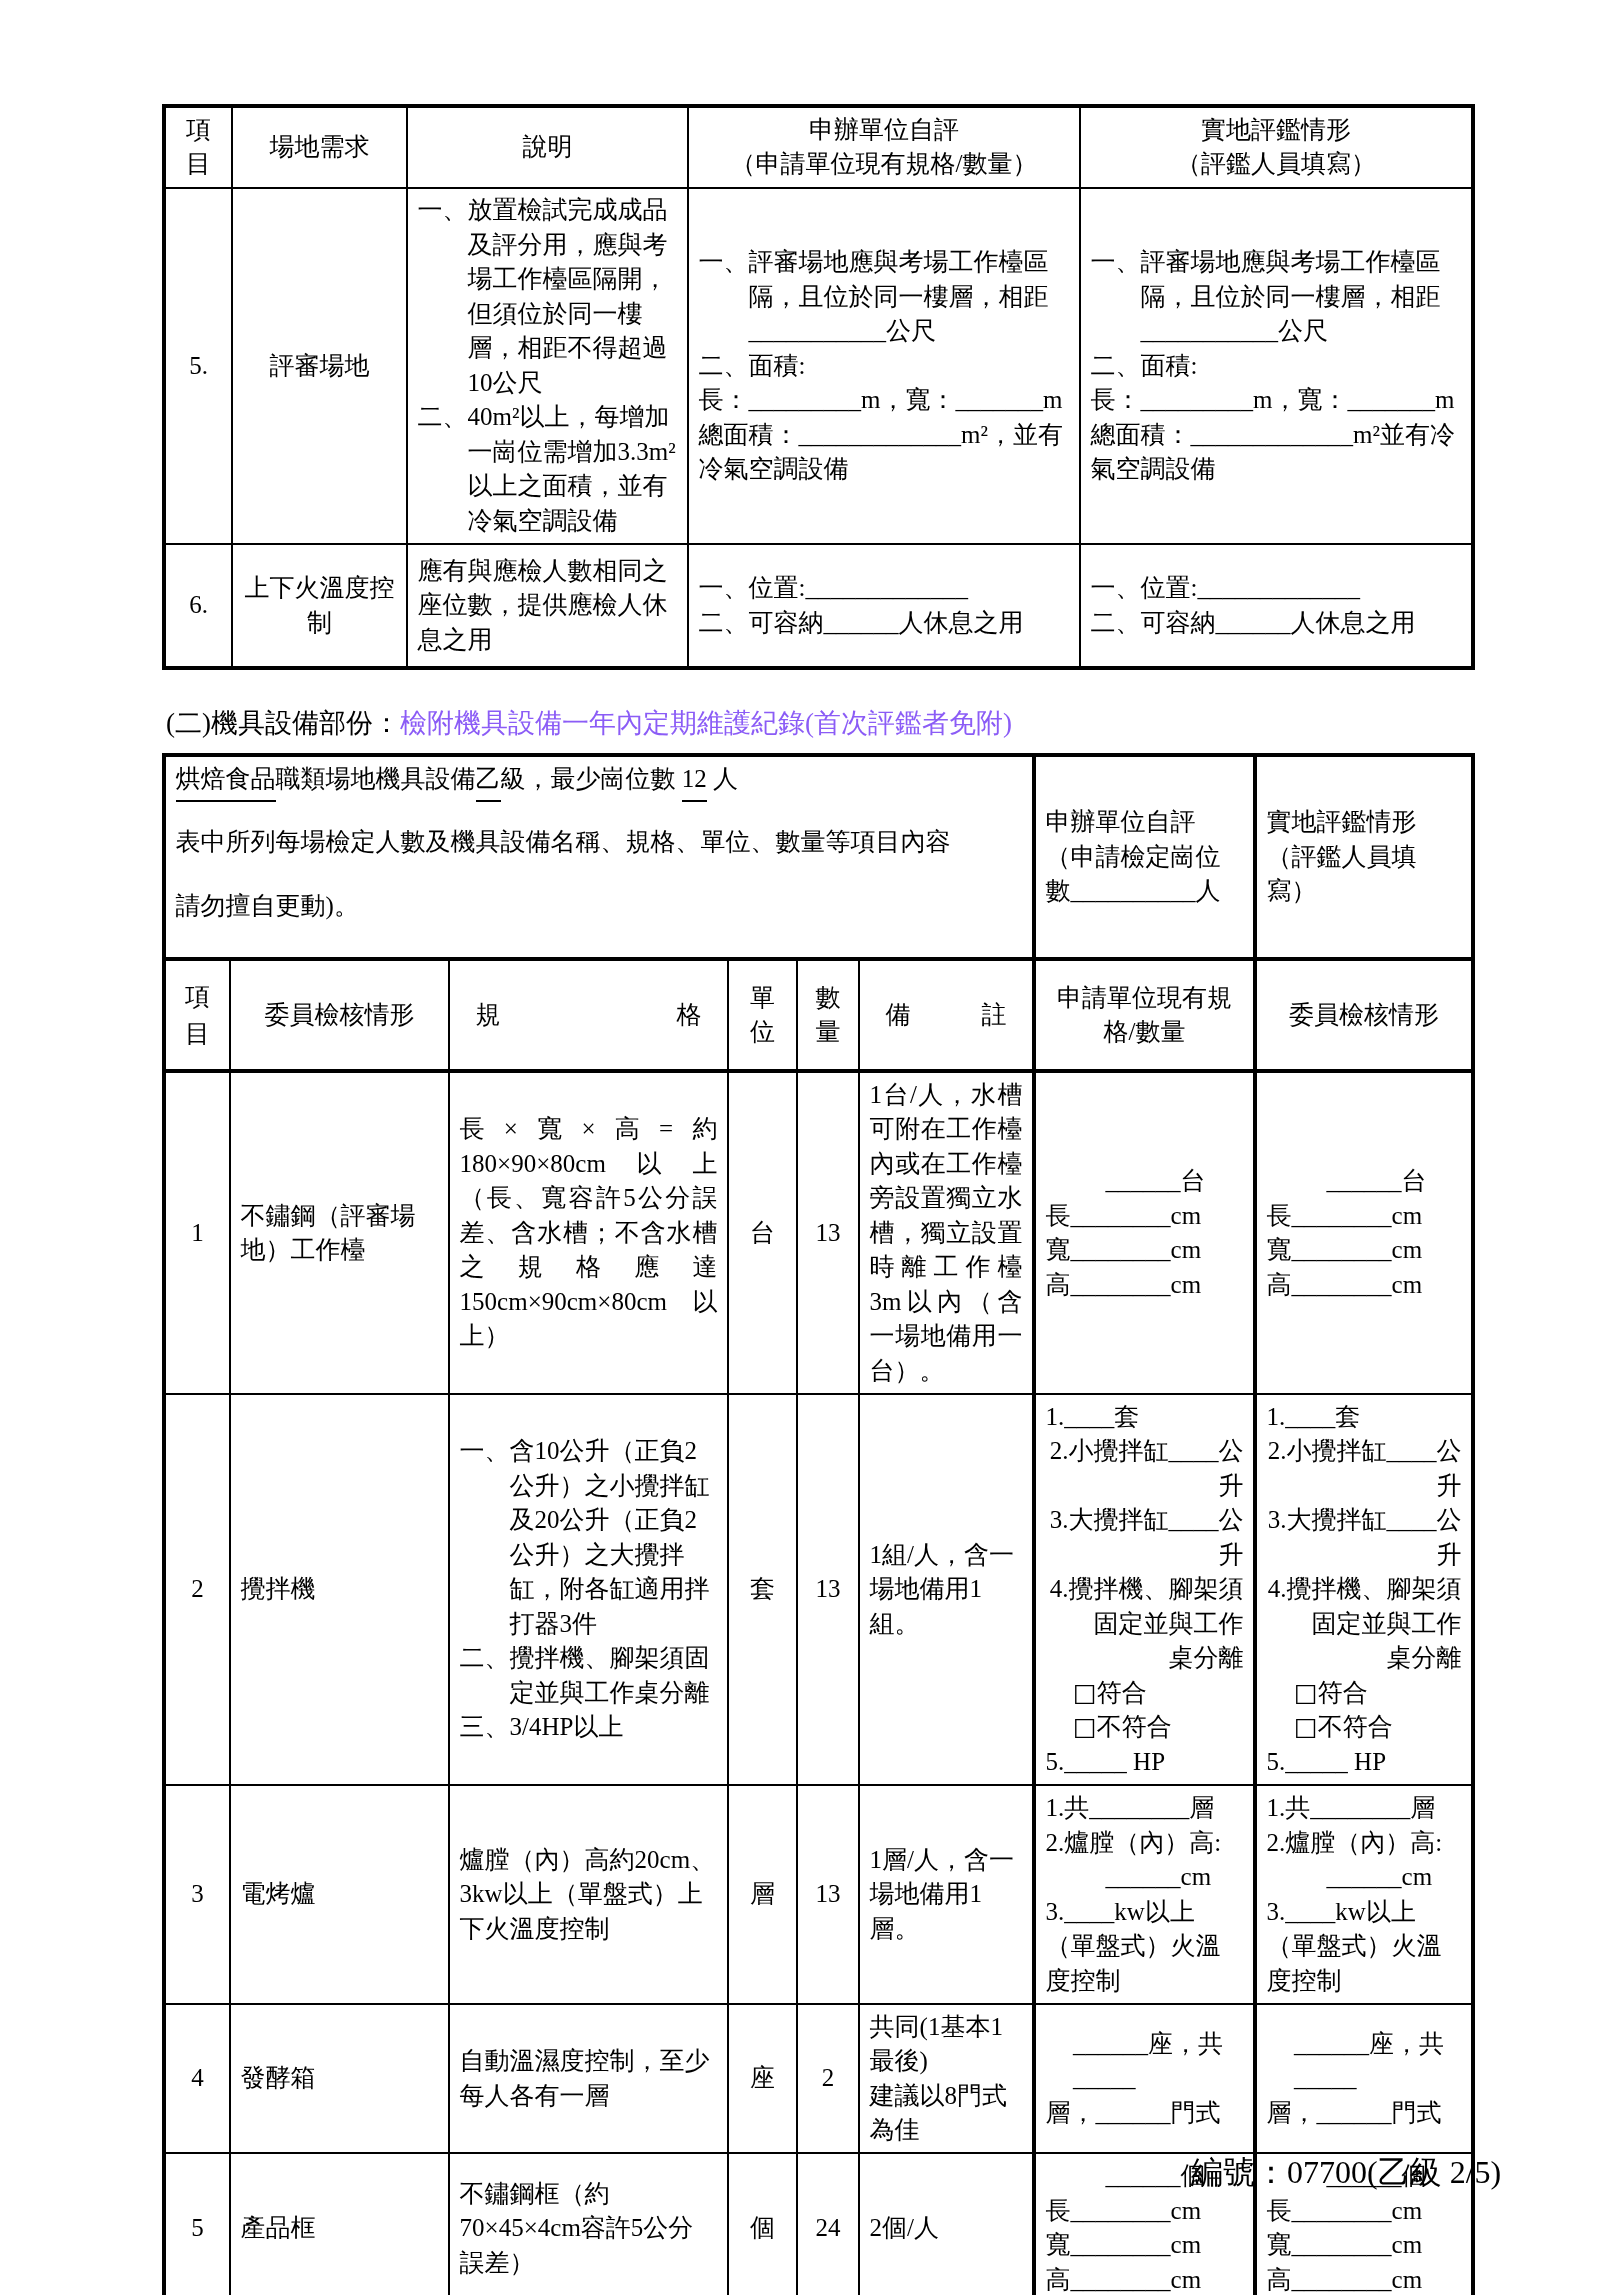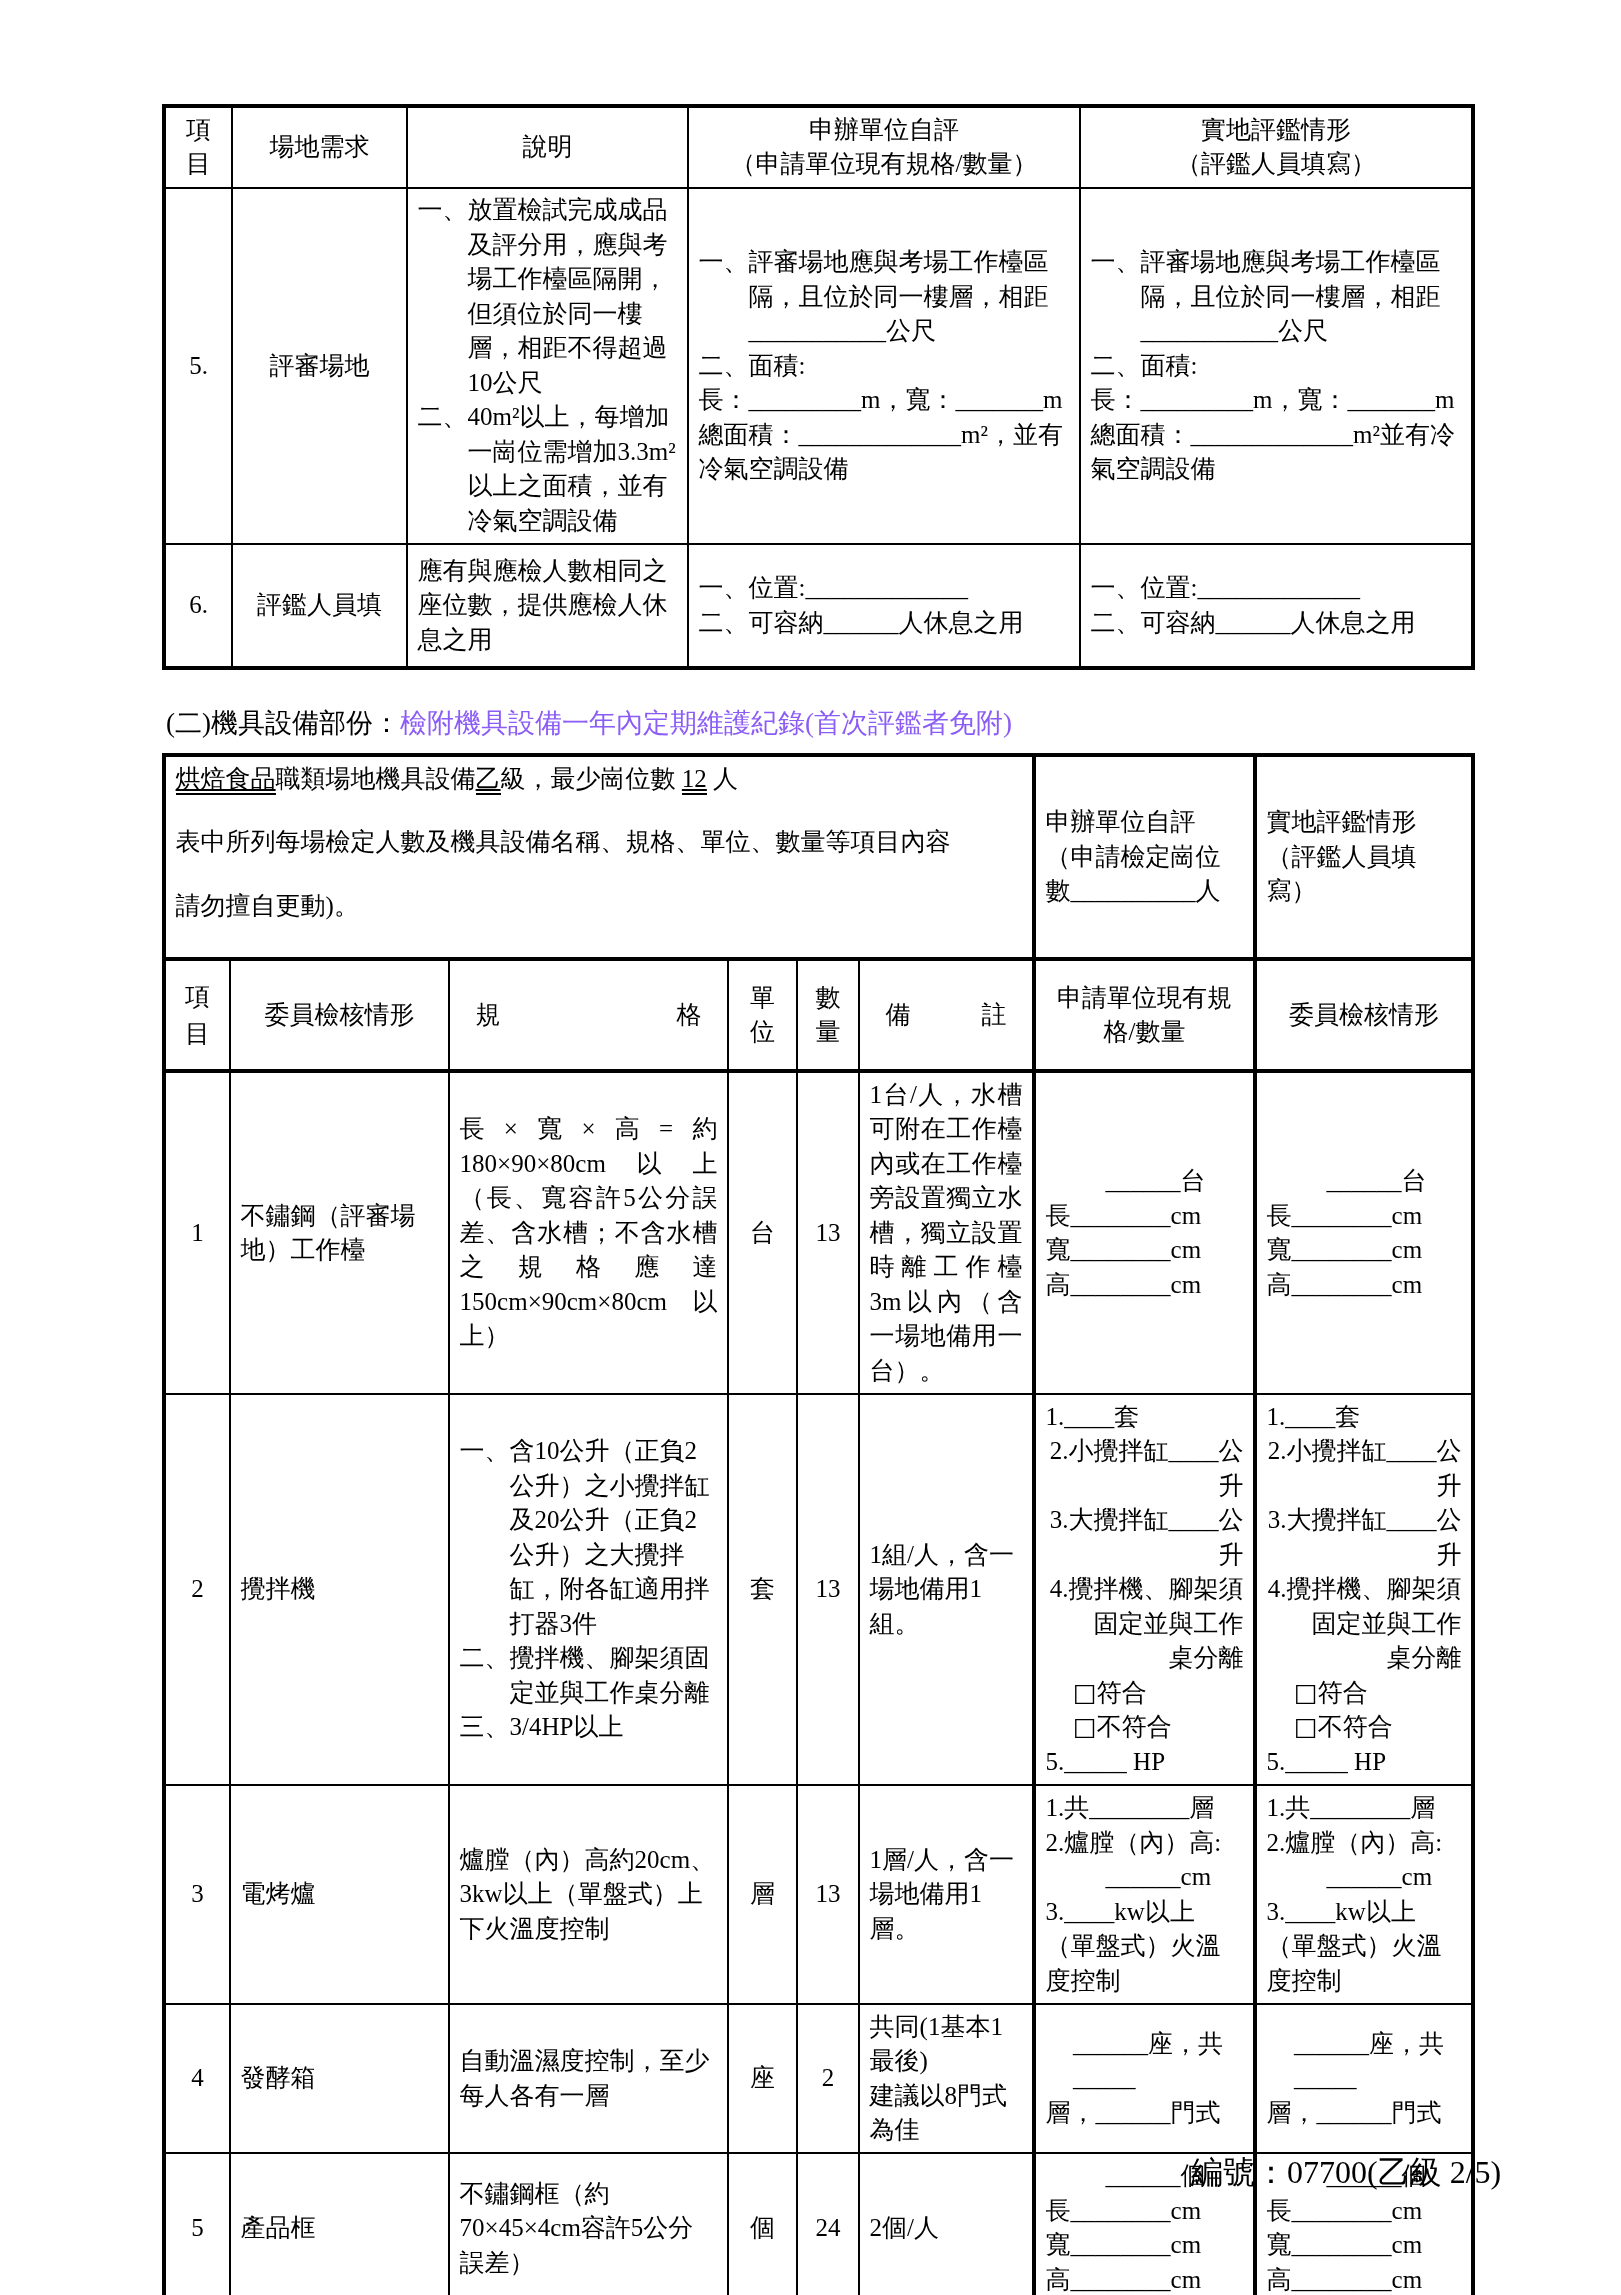--- a/index.html
+++ b/index.html
@@ -22,21 +22,21 @@
   .item .m{flex:none;white-space:nowrap;}
   .item .t{flex:1;}
   .ln{display:block;}
   .small{font-size:22.4px;line-height:1.25;}
   .hang{padding-left:1em;text-indent:-1em;text-align:right;}
   .ind{padding-left:1.1em;}
   .ind2{padding-left:2.4em;}
   .vstack{display:block;width:1.1em;margin:0 auto;word-break:break-all;
           text-align:center;line-height:1.5;}
   .spread{display:flex;justify-content:space-between;padding:0 16px;}
-  .u{border-bottom:2.4px solid #000;padding-bottom:1px;text-decoration:underline;}
+  .u{border-bottom:2.4px solid #000;padding-bottom:8px;}
   .intro-left{padding:21px 16px 8px 35px;font-size:26px;}
   .iline{margin-bottom:29px;}
   .introcell{font-size:26px;line-height:2.05;padding-top:17.6px;vertical-align:top;}
   .heading{position:absolute;left:166px;top:705px;font-size:27px;}
   .heading .hred{color:#8b5cf6;}
   .footer{position:absolute;left:1191px;top:2151px;font-size:32px;}
   .cb{font-family:"DejaVu Sans",sans-serif;}
 </style>
 </head>
 <body>
@@ -98,21 +98,21 @@
         <div class="item">
           <span class="m">二、</span>
           <span class="t">面積:</span>
         </div>
         <div class="ln">長：_________m，寬：_______m</div>
         <div class="ln">總面積：_____________m²並有冷氣空調設備</div>
       </td>
     </tr>
     <tr style="height:124px">
       <td class="c">6.</td>
-      <td class="c">評鑑人員填</td>
+      <td class="c">上下火溫度控制</td>
       <td>應有與應檢人數相同之座位數，提供應檢人休息之用</td>
       <td>
         <div class="item">
           <span class="m">一、</span>
           <span class="t">位置:_____________</span>
         </div>
         <div class="item">
           <span class="m">二、</span>
           <span class="t">可容納______人休息之用</span>
         </div>

